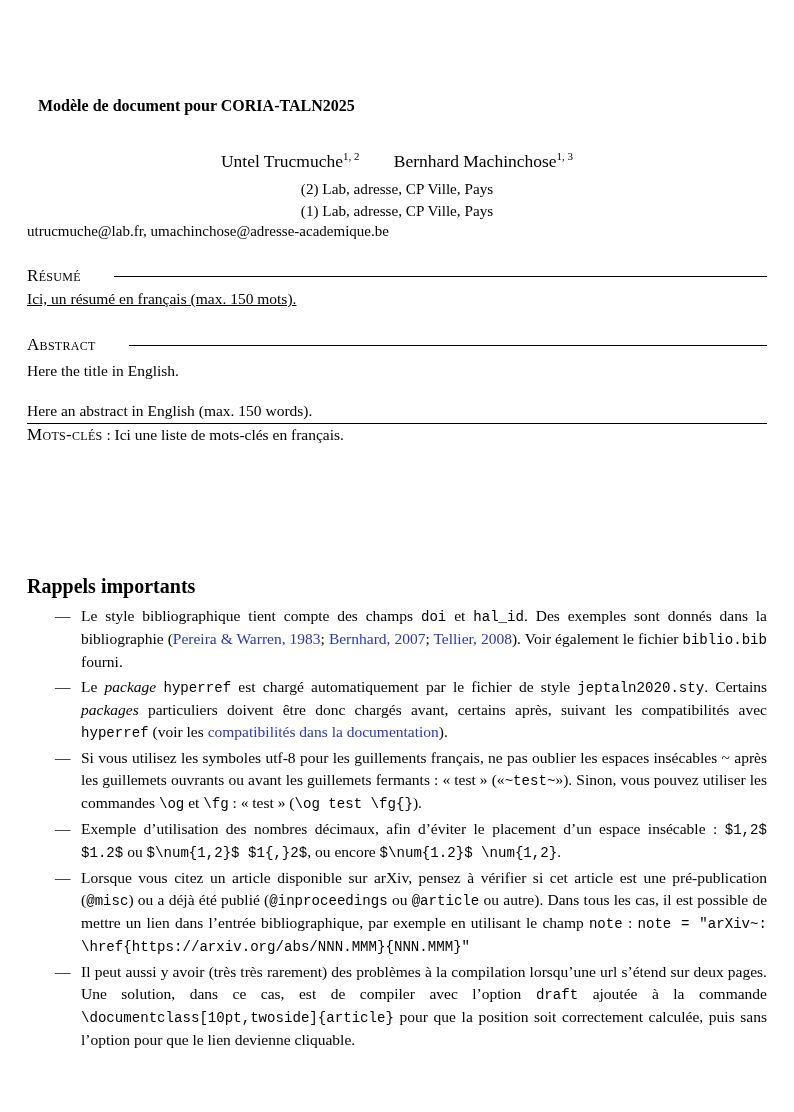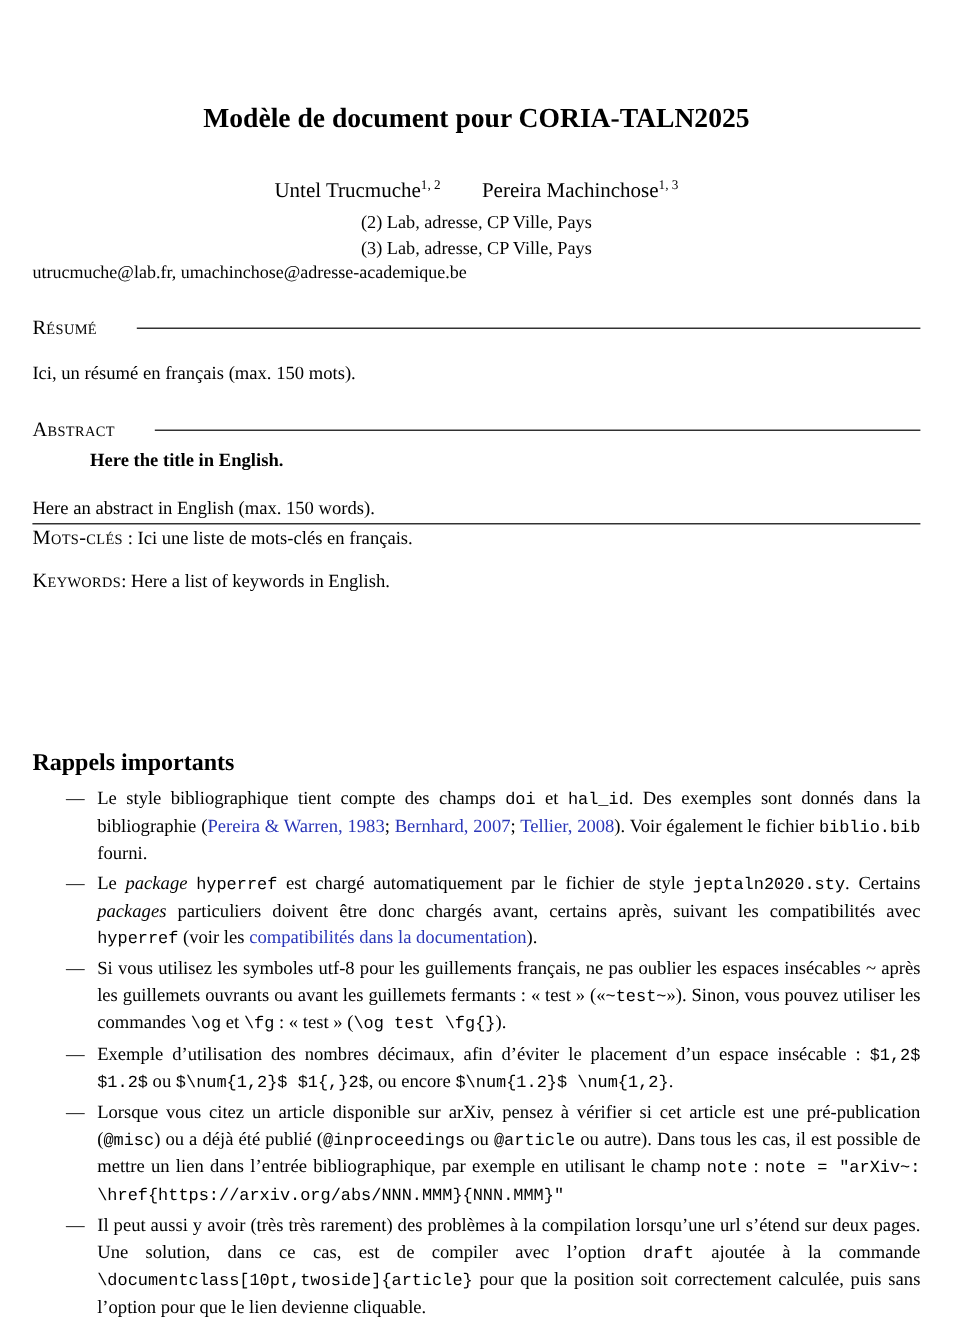--- a/index.html
+++ b/index.html
@@ -1,33 +1,33 @@
 <!DOCTYPE html>
 <html style="--link-color: #2a36b8; --rule-color: #000000;"><head>
 <meta charset="utf-8">
 <style>
   html, body { margin:0; padding:0; background:#ffffff; }
   body { font-family:"Liberation Serif", serif; color:#000; }
   .page {
     width:794px; min-height:1112px; margin:0 auto; box-sizing:border-box;
     padding:86px 27px 18px 27px; background:#fff; position:relative;
   }
-  .title { font-size:23px; font-weight:bold; text-align:center; margin:0; }
+  .title { font-size:16px; font-weight:bold; margin:11px; }
   .authors { text-align:center; margin-top:36px; font-size:17.5px; }
   .author + .author { margin-left:30px; }
   .authors sup { font-size:11px; line-height:0; }
   .affils { text-align:center; margin-top:6px; font-size:15.2px; line-height:21.5px; }
   .emails { text-align:left; margin-top:2px; font-family:Liberation Serif, serif; font-size:15px; }
   .label-row { display:flex; align-items:center; margin-top:26px;gap:24px; }
   .label-row.tight { }
   .sc-label { font-variant:small-caps; font-size:17px; white-space:nowrap; letter-spacing:0.3px; }
   .label-row .rule { flex:1 1 auto; border-top:1.5px solid var(--rule-color,#000); margin-left:9px; height:0; }
   .para { font-size:15.5px; line-height:21px; margin:0; }
-  .resume-text { margin-top:18px; }
-  .abstract-title { margin-top:5px; font-weight:bold;margin-left:48px; }
+  .resume-text { margin-top:2px;text-decoration:underline; }
+  .abstract-title { margin-top:5px; font-weight:normal; }
   .abstract-text { margin-top:19px; }
   .full-rule { border:none; border-top:1.5px solid var(--rule-color,#000); margin:2px 0 0 0; }
   .kv-line { font-size:15.5px; line-height:21px; }
   .kv-line.kw { margin-top:14px; }
   .body-heading { margin-top:130px; font-weight:bold; font-size:20px; }
   .list { margin-top:7px; }
   .list-item { display:flex; margin-top:3px; }
   .bullet { flex:none; width:26px; margin-left:28px; font-size:15.5px; line-height:22px; }
   .item-text { flex:1 1 auto; text-align:justify; font-size:15.5px; line-height:22px; overflow-wrap:break-word; }
   .seg-mono { font-family:"Liberation Mono", monospace; font-size:0.91em; }
@@ -36,26 +36,26 @@
 </style>
 </head>
 <body>
 
 <div class="page">
 
   <h1 class="title">Modèle de document pour CORIA-TALN2025</h1>
 
   <div class="authors">
     <span class="author"><span>Untel Trucmuche</span><sup>1, 2</sup></span>
-    <span class="author"><span>Pereira Machinchose</span><sup>1, 3</sup></span>
+    <span class="author"><span>Bernhard Machinchose</span><sup>1, 3</sup></span>
   </div>
 
   <div class="affils">
     <div>(2) Lab, adresse, CP Ville, Pays</div>
-    <div>(3) Lab, adresse, CP Ville, Pays</div>
+    <div>(1) Lab, adresse, CP Ville, Pays</div>
   </div>
 
   <div class="emails">utrucmuche@lab.fr, umachinchose@adresse-academique.be</div>
 
   <div class="label-row">
     <span class="sc-label">Résumé</span>
     <span class="rule"></span>
   </div>
   <p class="para resume-text">Ici, un résumé en français (max. 150 mots).</p>
 
@@ -64,23 +64,20 @@
     <span class="rule"></span>
   </div>
   <p class="para abstract-title">Here the title in English.</p>
   <p class="para abstract-text">Here an abstract in English (max. 150 words).</p>
   <hr class="full-rule">
 
   <div class="kv-line">
     <span class="sc-label">Mots-clés</span><span>&nbsp;: Ici une liste de mots-clés en français.</span>
   </div>
 
-  <div class="kv-line kw">
-    <span class="sc-label">Keywords</span><span>: Here a list of keywords in English.</span>
-  </div>
 
   <div class="body-heading">Rappels importants</div>
 
   <div class="list">
     <div class="list-item">
       <span class="bullet">—</span>
       <div class="item-text"><span>Le style bibliographique tient compte des champs </span><span class="seg-mono">doi</span><span> et </span><span class="seg-mono">hal_id</span><span>. Des exemples sont donnés dans la bibliographie (</span><span class="seg-link">Pereira &amp; Warren, 1983</span><span>; </span><span class="seg-link">Bernhard, 2007</span><span>; </span><span class="seg-link">Tellier, 2008</span><span>). Voir également le fichier </span><span class="seg-mono">biblio.bib</span><span> fourni.</span></div>
     </div>
     <div class="list-item">
       <span class="bullet">—</span>

